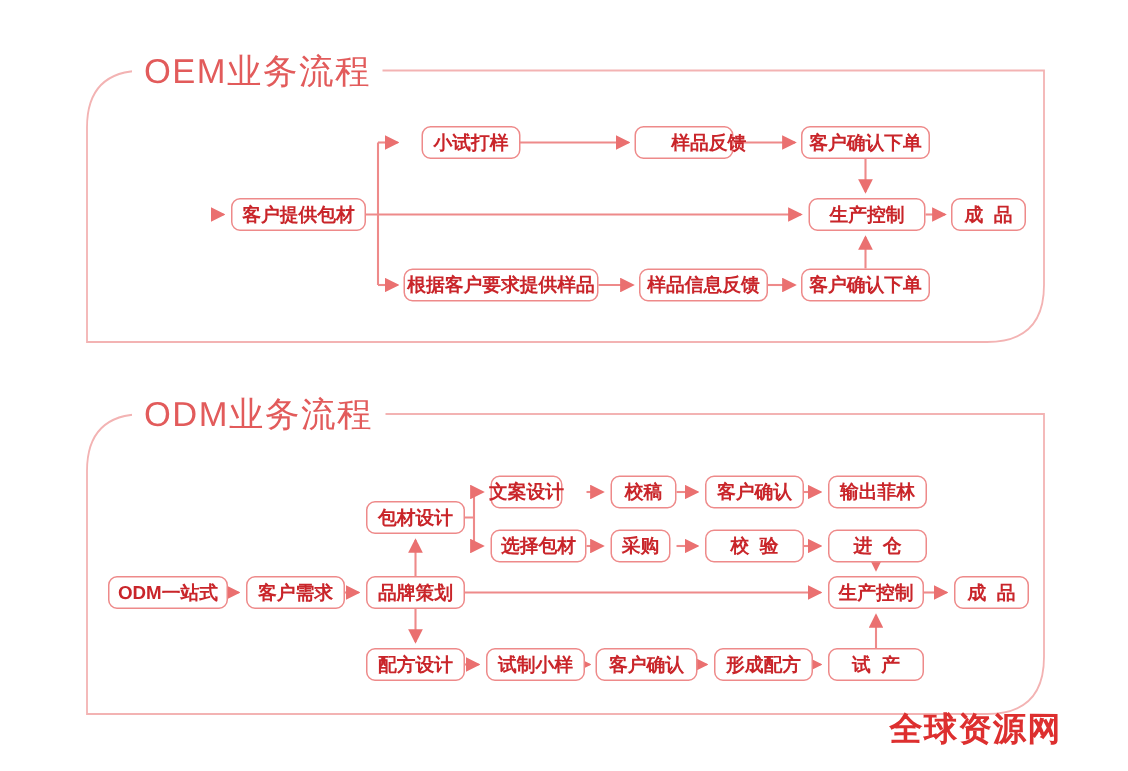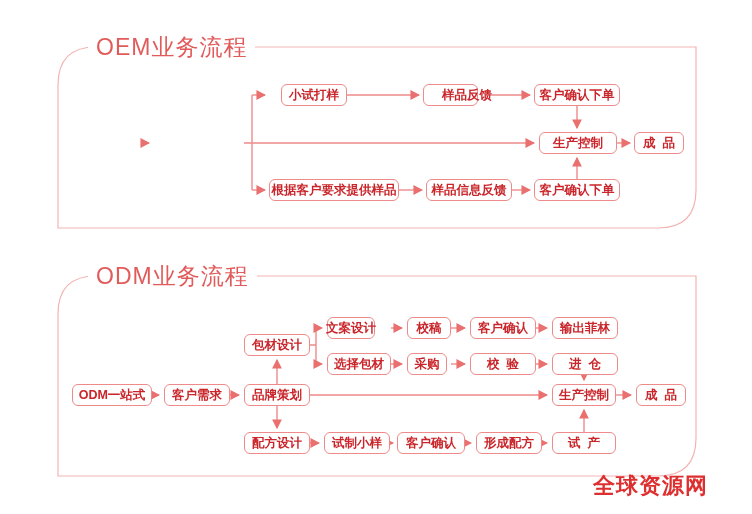--- a/index.html
+++ b/index.html
@@ -76,22 +76,23 @@
       <path d="M616,395 L631,395" marker-end="url(#ah)"></path>
       <path d="M310,443 L319,443" marker-end="url(#ah)"></path>
       <path d="M390,443 L393,443" marker-end="url(#ah)"></path>
       <path d="M465,443 L471,443" marker-end="url(#ah)"></path>
       <path d="M542,443 L547,443" marker-end="url(#ah)"></path>
     </g>
   </svg>
 
   <div class="panel-title" style="left:88px;top:34px;">OEM业务流程</div>
 
+  <div class="node" style="left:154px;top:132px;width:90px;height:22px;">客户提供包材</div>
   <div class="node" style="left:269px;top:84px;width:66px;height:22px;margin-left:12px;">小试打样</div>
-  <div class="node" style="left:423px;top:84px;width:55px;height:22px;padding-left:33px;">样品反馈</div>
+  <div class="node" style="left:423px;top:84px;width:66px;height:22px;padding-left:33px;">样品反馈</div>
   <div class="node" style="left:534px;top:84px;width:86px;height:22px;">客户确认下单</div>
   <div class="node" style="left:539px;top:132px;width:78px;height:22px;">生产控制</div>
   <div class="node" style="left:634px;top:132px;width:50px;height:22px;">成  品</div>
   <div class="node" style="left:269px;top:179px;width:130px;height:22px;">根据客户要求提供样品</div>
   <div class="node" style="left:426px;top:179px;width:86px;height:22px;">样品信息反馈</div>
   <div class="node" style="left:534px;top:179px;width:86px;height:22px;">客户确认下单</div>
 
   <div class="panel-title" style="left:88px;top:263px;">ODM业务流程</div>
 
   <div class="node" style="left:72px;top:384px;width:80px;height:22px;">ODM一站式</div>

